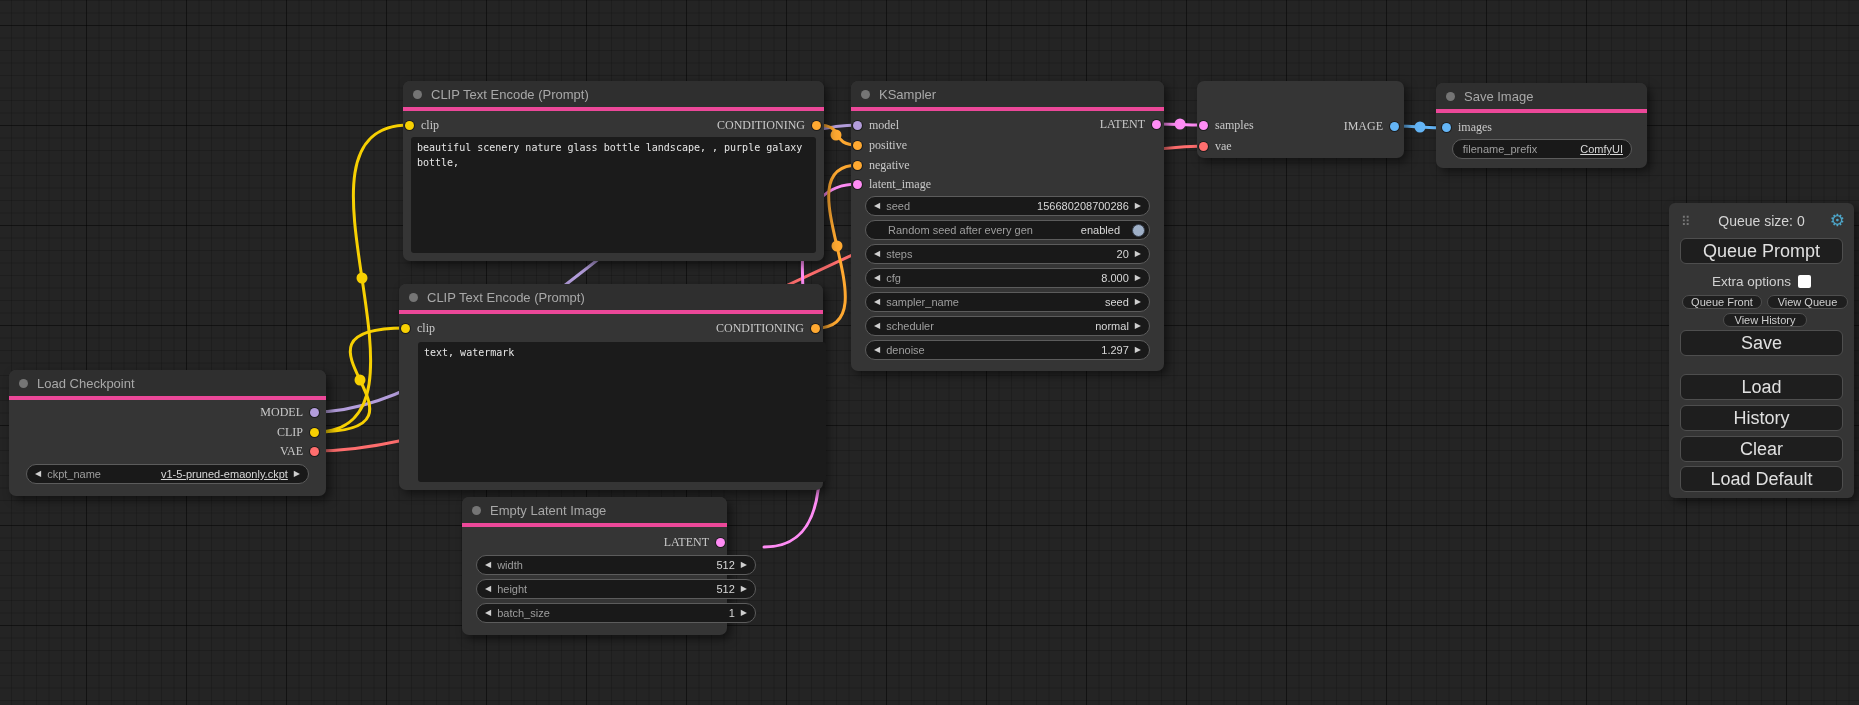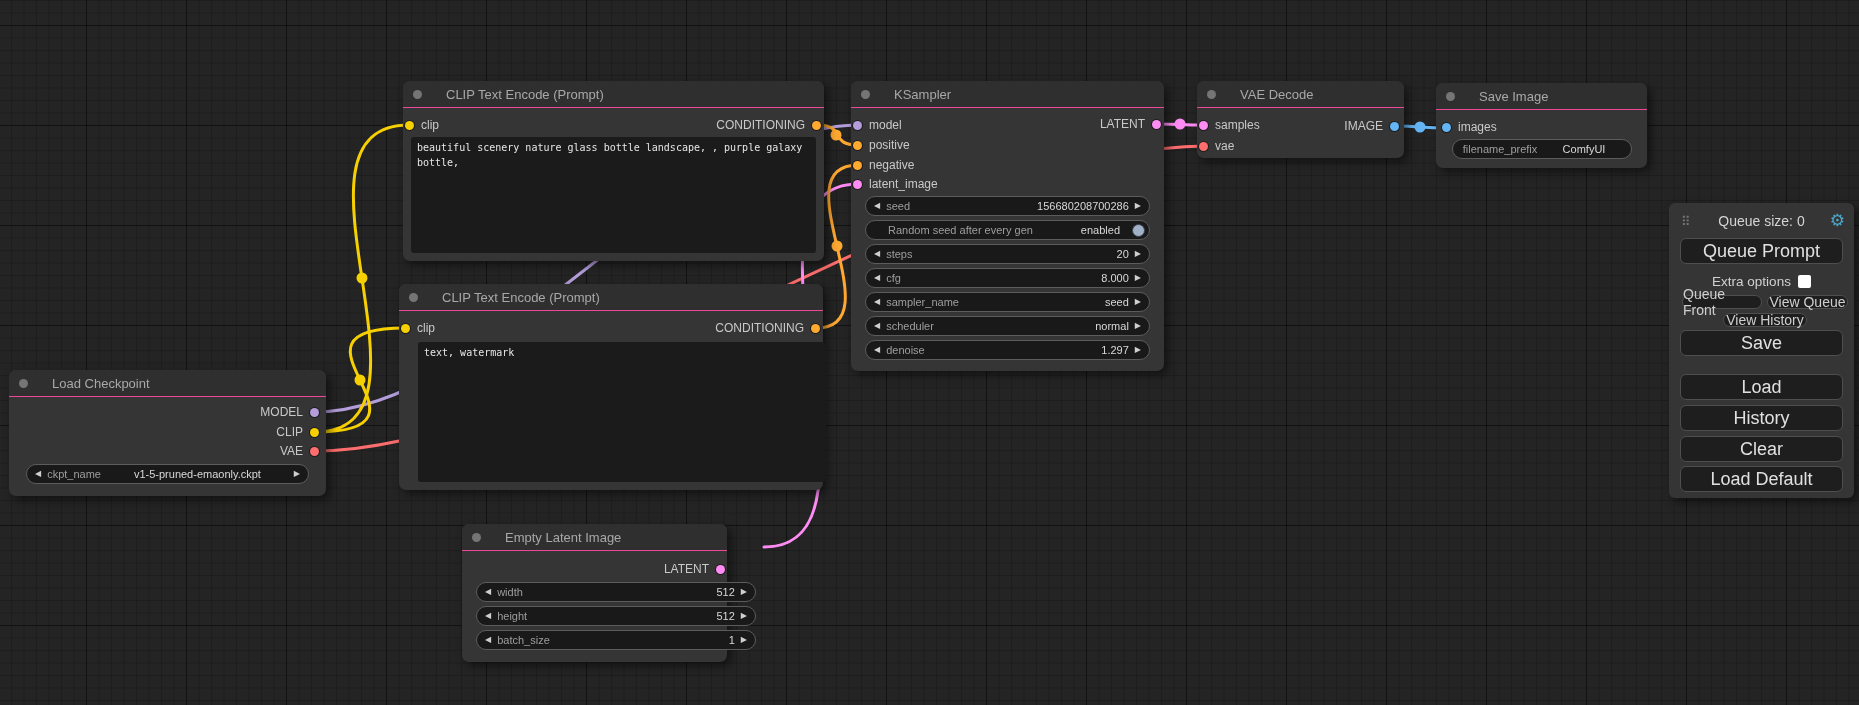--- a/index.html
+++ b/index.html
@@ -16,58 +16,58 @@
     font-family:"Liberation Sans", sans-serif;
     -webkit-font-smoothing:antialiased;
   }
   #wires{position:absolute;left:0;top:0;z-index:1;}
   .wire{fill:none;stroke-width:3;stroke-linecap:round;}
   .node{
     position:absolute;z-index:2;background:#353535;border-radius:7px;
     box-shadow:4px 4px 10px rgba(0,0,0,.5);color:#ccc;
   }
   .node-title{
-    height:26px;display:flex;align-items:center;gap:24px;padding-left:10px;
-    background:#2f2f2f;border-radius:7px 7px 0 0;border-bottom:1px solid #ec4899;
+    height:26px;display:flex;align-items:center;gap:9px;padding-left:10px;
+    background:#2f2f2f;border-radius:7px 7px 0 0;border-bottom:4px solid #ec4899;
   }
   .collapse-dot{width:9px;height:9px;border-radius:50%;background:#757575;flex:0 0 auto;}
   .title-text{font-size:13px;color:#a8a8a8;white-space:nowrap;}
-  .slot{position:absolute;height:16px;display:flex;align-items:center;gap:7px;font-size:12px;color:#c9c9c9;}
+  .slot{position:absolute;height:16px;display:flex;align-items:center;gap:7px;font-size:12px;color:#c9c9c9;font-family:Liberation Serif, serif;}
   .slot.out{flex-direction:row;justify-content:space-between;}
   .dot{width:9px;height:9px;border-radius:50%;flex:0 0 auto;box-shadow:0 0 0 1px rgba(0,0,0,.45);}
   .widget{
     position:absolute;height:20px;background:#191919;border:1px solid #5c5c5c;border-radius:11px;
     display:flex;align-items:center;box-sizing:border-box;padding:0 8px;font-size:11px;color:#9e9e9e;gap:6px;
   }
   .widget .arrow{font-size:8px;color:#cfcfcf;line-height:1;}
   .widget .wlabel{white-space:nowrap;}
   .widget .wvalue{margin-left:auto;color:#d8d8d8;white-space:nowrap;}
   .widget .wlabel.centered{flex:1;text-align:center;}
-  .widget .wvalue.centerflex{flex:1;text-align:center;margin:0;}
+  .widget .wvalue.centerflex{flex:1;text-align:right;margin:0;text-decoration:underline;}
   .toggle-knob{width:13px;height:13px;border-radius:50%;margin-left:6px;margin-right:-4px;border:1px solid #3a4250;box-sizing:border-box;}
   .prompt-box{
     position:absolute;background:#1b1b1b;border-radius:3px;color:#e6e6e6;
     font-family:"DejaVu Sans Mono", monospace;font-size:10px;line-height:1.5;
     padding:3px 6px;box-sizing:border-box;white-space:pre-wrap;word-break:break-word;overflow:hidden;
   }
   
   #queue-panel{
     position:absolute;left:1669px;top:203px;width:185px;height:295px;z-index:3;
     background:#353535;border-radius:6px;box-shadow:4px 4px 10px rgba(0,0,0,.5);
   }
   .qp-header{position:absolute;left:0;top:8px;width:100%;height:22px;}
   .drag-handle{position:absolute;left:12px;top:3px;font-size:13px;color:#777;letter-spacing:-2px;}
   .qp-title{position:absolute;left:0;top:2px;width:100%;text-align:center;font-size:14px;color:#d4d4d4;}
   .gear{position:absolute;right:9px;top:0;font-size:17px;color:#4da6c9;line-height:20px;}
   .btn{
     position:absolute;background:#1e1e1e;border:1px solid #4e4e4e;border-radius:6px;
     color:#e0e0e0;display:flex;align-items:center;justify-content:center;box-sizing:border-box;
   }
   .btn.big{left:11px;width:163px;height:26px;font-size:18px;}
-  .btn.small{height:14px;font-size:14px;border-radius:8px;color:#cfcfcf;}
+  .btn.small{height:14px;font-size:11px;border-radius:8px;color:#cfcfcf;}
   .extra-row{position:absolute;left:0;top:71px;width:100%;text-align:center;font-size:13.5px;color:#d0d0d0;}
   .checkbox{display:inline-block;width:13px;height:13px;background:#fff;border-radius:2px;vertical-align:-2px;margin-left:7px;}
 </style>
 </head>
 <body>
 
 <div id="canvas">
 
   <svg id="wires" width="1859" height="705">
     <path class="wire" d="M315,412 C490,412 683,125 858,125" stroke="#b39ddb"></path>
@@ -138,21 +138,21 @@
       <span class="dot" style="background: rgb(247, 208, 2);"></span>
       <span>clip</span>
     </div>
     <div class="slot out" style="right:3px;top:36px">
       <span>CONDITIONING</span>
       <span class="dot" style="background: rgb(255, 169, 49);"></span>
     </div>
     <div class="prompt-box" style="left:19px;top:58px;width:408px;height:140px">text, watermark</div>
   </div>
 
-  <div class="node" style="left:462px;top:524px;width:265px;height:138px">
+  <div class="node" style="left:462px;top:497px;width:265px;height:138px">
     <div class="node-title">
       <span class="collapse-dot"></span>
       <span class="title-text">Empty Latent Image</span>
     </div>
     <div class="slot out" style="right:2px;top:37px">
       <span>LATENT</span>
       <span class="dot" style="background: rgb(255, 140, 245);"></span>
     </div>
     <div class="widget" style="left:14px;top:58px;width:280px">
       <span class="arrow">◀</span>
@@ -237,24 +237,20 @@
     </div>
     <div class="widget" style="left:14px;top:259px;width:285px">
       <span class="arrow">◀</span>
       <span class="wlabel">denoise</span>
       <span class="wvalue">1.297</span>
       <span class="arrow">▶</span>
     </div>
   </div>
 
   <div class="node" style="left:1197px;top:81px;width:207px;height:77px">
-    <div class="node-title">
-      <span class="collapse-dot"></span>
-      <span class="title-text">VAE Decode</span>
-    </div>
     <div class="slot" style="left:2px;top:36px">
       <span class="dot" style="background: rgb(255, 140, 245);"></span>
       <span>samples</span>
     </div>
     <div class="slot" style="left:2px;top:57px">
       <span class="dot" style="background: rgb(255, 110, 110);"></span>
       <span>vae</span>
     </div>
     <div class="slot out" style="right:5px;top:37px">
       <span>IMAGE</span>

